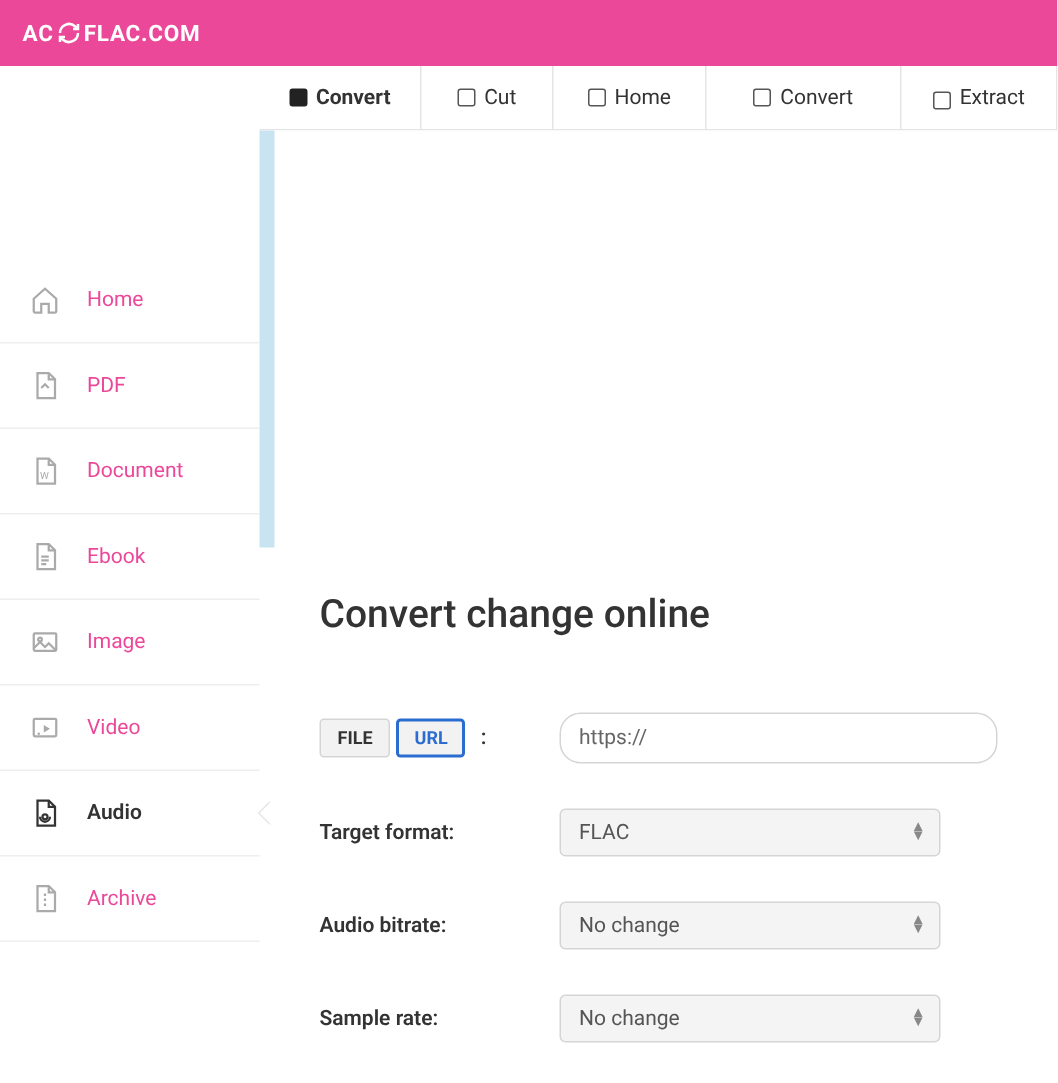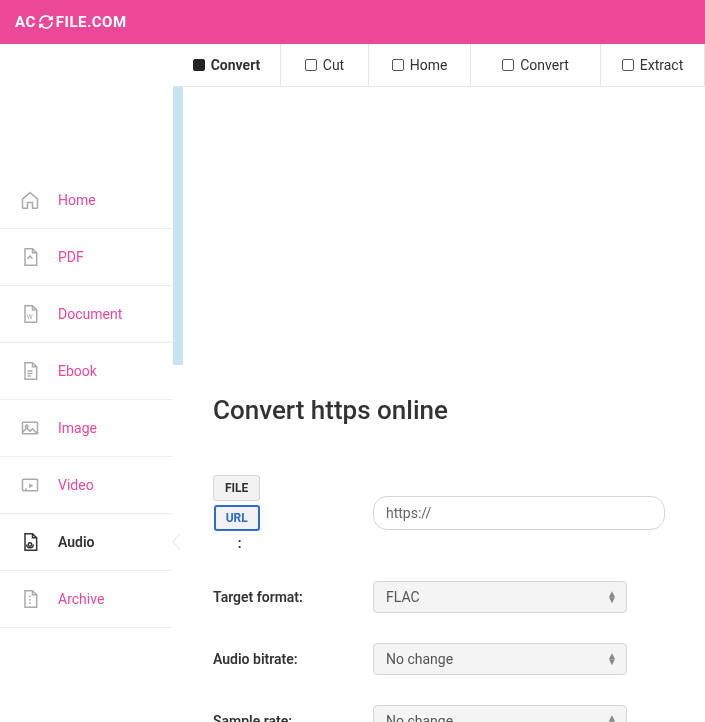--- a/index.html
+++ b/index.html
@@ -8,21 +8,21 @@
 .topbar { height: 44px; background: #ec4899; color: #fff; display: flex; align-items: center; padding: 0 15px; }
 .logo { font-weight: 700; font-size: 15px; letter-spacing: 0.5px; display: flex; align-items: center; gap: 2px; }
 .logo-icon { width: 16px; height: 16px; }
 
 .tabs { display: flex; border-bottom: 1px solid #e5e5e5; margin-left: 173px; }
 .tab { flex: 0 0 auto; padding: 13px 0; text-align: center; font-size: 14px; color: #333; border-right: 1px solid #e5e5e5; display: flex; align-items: center; justify-content: center; gap: 6px; cursor: pointer; }
 .tab:nth-child(1){ width:108px; }
 .tab:nth-child(2){ width:88px; }
 .tab:nth-child(3){ width:102px; }
 .tab:nth-child(4){ width:130px; }
-.tab:nth-child(5){ width:104px; }
+.tab:nth-child(5){ width:104px;align-items:flex-end; }
 .tab.active { font-weight: 700; }
 .tab .box { width: 12px; height: 12px; border: 1.5px solid #555; border-radius: 2px; }
 .tab.active .box { background: #222; border-color: #222; }
 
 .layout { display: flex; }
 
 .sidebar { width: 173px; background: #fff; padding-top: 85px; }
 .side-item { display: flex; align-items: center; gap: 18px; padding: 18px 12px 18px 20px; border-bottom: 1px solid #eee; color: #ec4899; font-size: 14px; cursor: pointer; position: relative; }
 .side-item .icon { width: 20px; height: 20px; flex-shrink: 0; }
 .side-item.active { color: #333; font-weight: 600; }
@@ -30,21 +30,21 @@
 
 .main { flex: 1; position: relative; }
 .banner { height: 278px; background: #fff; border-left: 10px solid #c9e4f1; }
 .content { padding: 30px 40px 0 40px; }
 .title { font-size: 26px; font-weight: 500; color: #333; margin-bottom: 50px; }
 
 .row { display: flex; align-items: center; margin-bottom: 30px; }
 .label { width: 160px; font-size: 14px; font-weight: 600; color: #333; }
 .control { flex: 1; }
 
-.toggle-group { display: inline-flex; gap: 4px; align-items: center; flex-direction: column; }
+.toggle-group { display: inline-flex; gap: 4px; align-items: center; }
 .toggle-btn { background: #f2f2f2; border: 1px solid #d5d5d5; padding: 5px 11px; font-size: 12px; font-weight: 700; color: #aaa; border-radius: 3px; cursor: pointer; }
 .toggle-btn.file { color: #333; }
 .toggle-btn.active { border: 2px solid #2a6cd0; color: #2a6cd0; padding: 4px 10px; }
 .colon { font-size: 14px; font-weight: 600; margin-left: 6px; }
 
 .text-input { width: 100%; max-width: 320px; padding: 8px 12px; font-size: 14px; color: #666; border: 1px solid #d5d5d5; border-radius: 14px; background: #fff; }
 
 .select-wrap { position: relative; width: 254px; text-decoration: underline; }
 .select { width: 100%; padding: 7px 28px 7px 12px; font-size: 14px; color: #555; background: #f4f4f4; border: 1px solid #d5d5d5; border-radius: 4px; appearance: none; cursor: pointer; }
 .select-arrows { position: absolute; right: 10px; top: 50%; transform: translateY(-50%); pointer-events: none; color: #888; font-size: 10px; line-height: 6px; }
@@ -54,21 +54,21 @@
 
 <div class="topbar">
   <div class="logo">
     <span>AC</span>
     <svg class="logo-icon" viewBox="0 0 24 24" fill="none" stroke="#fff" stroke-width="2.5">
       <path d="M3 12a9 9 0 0 1 15-6.7L21 8"></path>
         <path d="M21 3v5h-5"></path>
       <path d="M21 12a9 9 0 0 1-15 6.7L3 16"></path>
         <path d="M3 21v-5h5"></path>
     </svg>
-    <span>FILE.COM</span>
+    <span>FLAC.COM</span>
   </div>
 </div>
 
 <div class="tabs">
   <div class="tab active">
       <span class="box"></span>
       <span>Convert</span>
     </div>
   <div class="tab">
       <span class="box"></span>
@@ -150,21 +150,21 @@
           <path d="M15 2v5h5"></path>
           <path d="M12 8v2m0 2v2m0 2v2"></path>
         </svg>
       <span>Archive</span>
     </div>
   </div>
 
   <div class="main">
     <div class="banner"></div>
     <div class="content">
-      <h1 class="title">Convert https online</h1>
+      <h1 class="title">Convert change online</h1>
 
       <div class="row">
         <div class="label">
           <span class="toggle-group">
             <span class="toggle-btn file">FILE</span>
             <span class="toggle-btn active">URL</span>
             <span class="colon">:</span>
           </span>
         </div>
         <div class="control">

